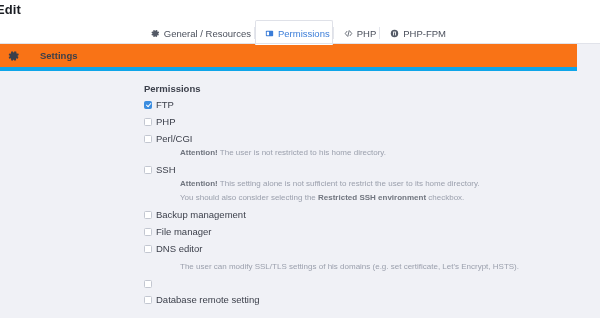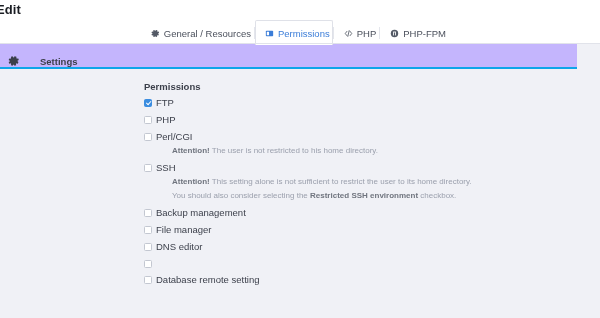--- a/index.html
+++ b/index.html
@@ -91,24 +91,24 @@
     right: 0;
     bottom: 0;
     height: 1px;
     background: #e1e3ea;
   }
 
   
   .settings-band {
     width: 577px;
     height: 23px;
-    background: #c4b5fd;
-    border-bottom: 2px solid #0ea5e9;
+    background: #f97316;
+    border-bottom: 4px solid #0ea5e9;
     display: flex;
-    align-items: flex-end;
+    align-items: center;
   }
   .settings-gear {
     width: 12px;
     height: 12px;
     margin-left: 8px;
     color: #3b3f4a;
     display: inline-flex;
     align-items: center;
     justify-content: center;
     flex: none;
@@ -171,21 +171,21 @@
     border: solid #ffffff;
     border-width: 0 1.2px 1.2px 0;
     transform: rotate(42deg);
   }
   .opt-label {
     font-size: 9.5px;
     color: #3b3f4a;
     white-space: nowrap;
   }
   .opt-hint {
-    margin-left: 28px;
+    margin-left: 36px;
     margin-top: 3px;
     font-size: 8px;
     color: #9ba0ad;
     line-height: 11px;
     white-space: nowrap;
   }
   .opt-hint b { color: #70757f; font-weight: bold; }
 </style>
 </head>
 <body>
@@ -295,20 +295,21 @@
             <span class="opt-label">File manager</span>
           </label>
         </div>
         <div class="opt">
           <label class="opt-row">
             <span class="cb"></span>
             <span class="opt-label">DNS editor</span>
           </label>
         </div>
         <div class="opt">
+          <div class="opt-hint">The user can modify SSL/TLS settings of his domains (e.g. set certificate, Let's Encrypt, HSTS).</div>
         </div>
         <div class="opt">
           <label class="opt-row">
             <span class="cb"></span>
           </label>
         </div>
         <div class="opt">
           <label class="opt-row">
             <span class="cb"></span>
             <span class="opt-label">Database remote setting</span>

